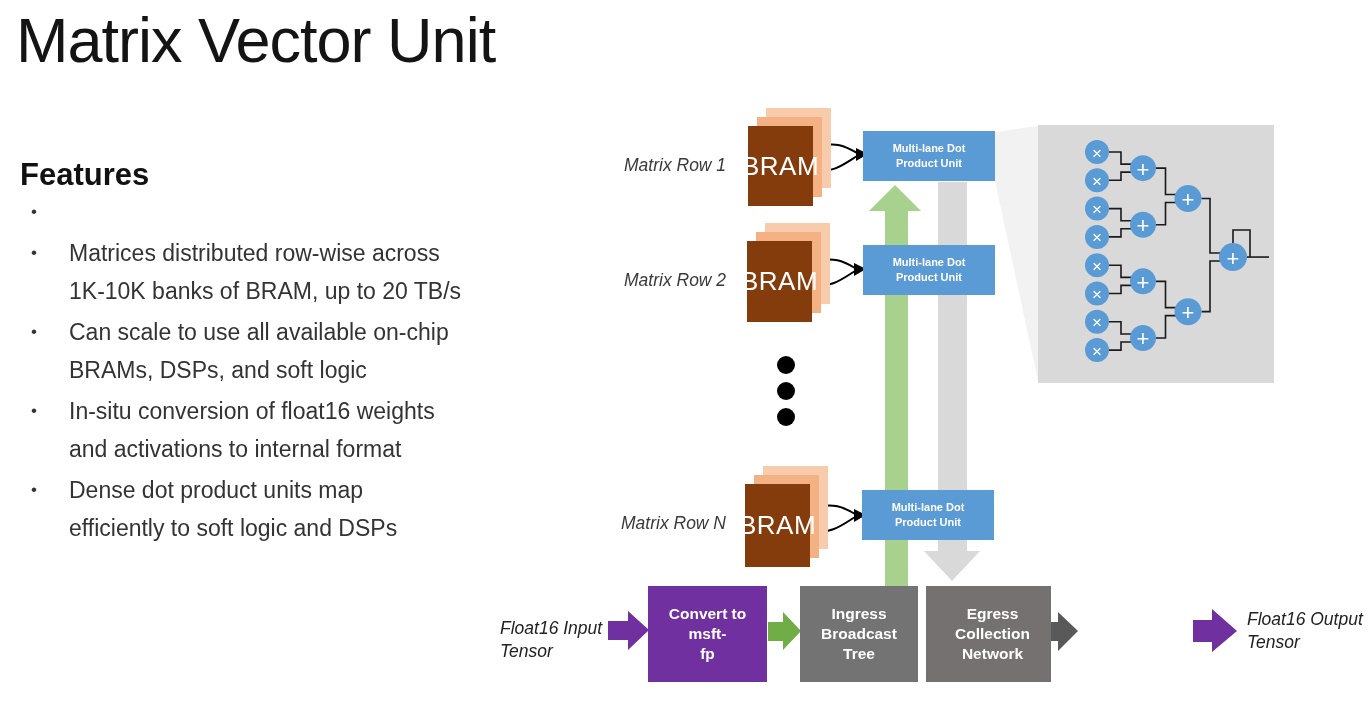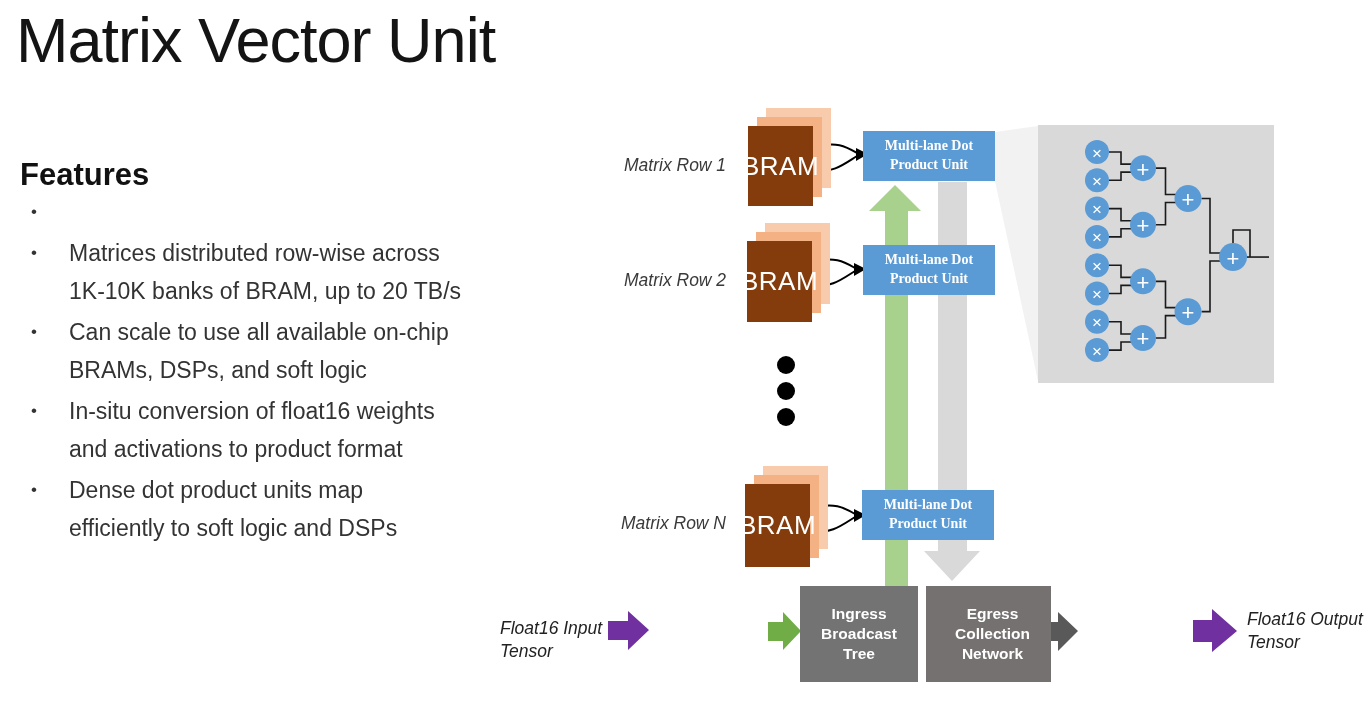--- a/index.html
+++ b/index.html
@@ -32,22 +32,22 @@
   .sheet-back{left:18px;top:-18px;}
   .sheet-mid{left:9px;top:-9px;}
   .bram-main{
     position:absolute;left:0;top:0;width:100%;height:100%;
     display:flex;align-items:center;justify-content:center;
     color:#ffffff;font-size:26px;letter-spacing:.5px;
   }
   
   .mdpu{
     position:absolute;width:132px;height:50px;color:#ffffff;
-    font-size:14px;font-weight:600;line-height:1.35;text-align:center;
-    display:flex;align-items:center;justify-content:center;white-space:pre-line;font-family:Liberation Serif, serif;
+    font-size:11px;font-weight:600;line-height:1.35;text-align:center;
+    display:flex;align-items:center;justify-content:center;white-space:pre-line;
   }
   
   .stage{
     position:absolute;top:586px;height:96px;color:#ffffff;
     font-size:15.5px;font-weight:600;line-height:1.3;text-align:center;
     display:flex;align-items:center;justify-content:center;white-space:pre-line;
   }
   
   .overlay{position:absolute;left:0;top:0;width:1371px;height:703px;pointer-events:none;}
 </style>
@@ -70,21 +70,21 @@
 1K-10K banks of BRAM, up to 20 TB/s</span>
       </li>
     <li>
         <span class="bullet-marker">•</span>
         <span class="bullet-text">Can scale to use all available on-chip
 BRAMs, DSPs, and soft logic</span>
       </li>
     <li>
         <span class="bullet-marker">•</span>
         <span class="bullet-text">In-situ conversion of float16 weights
-and activations to product format</span>
+and activations to internal format</span>
       </li>
     <li>
         <span class="bullet-marker">•</span>
         <span class="bullet-text">Dense dot product units map
 efficiently to soft logic and DSPs</span>
       </li>
   </ul>
 
   <svg class="overlay" viewBox="0 0 1371 703">
 
@@ -195,20 +195,22 @@
       </div>
   </div>
 
   <div class="mdpu" style="left: 863px; top: 131px; background: rgb(91, 155, 213);">Multi-lane Dot
 Product Unit</div>
   <div class="mdpu" style="left: 863px; top: 245px; background: rgb(91, 155, 213);">Multi-lane Dot
 Product Unit</div>
   <div class="mdpu" style="left: 862px; top: 490px; background: rgb(91, 155, 213);">Multi-lane Dot
 Product Unit</div>
 
+  <div class="stage" style="left: 648px; width: 119px; background: rgb(112, 48, 160);">Convert to msft-
+fp</div>
   <div class="stage" style="left: 800px; width: 118px; background: #737373;">Ingress
 Broadcast
 Tree</div>
   <div class="stage" style="left: 926px; width: 117px; background: rgb(118, 113, 113); padding-left: 8px;">Egress
 Collection
 Network</div>
 
   <div class="io-label" style="left:500px;top:617px;">Float16 Input
 Tensor</div>
   <div class="io-label" style="left:1247px;top:608px;">Float16 Output

